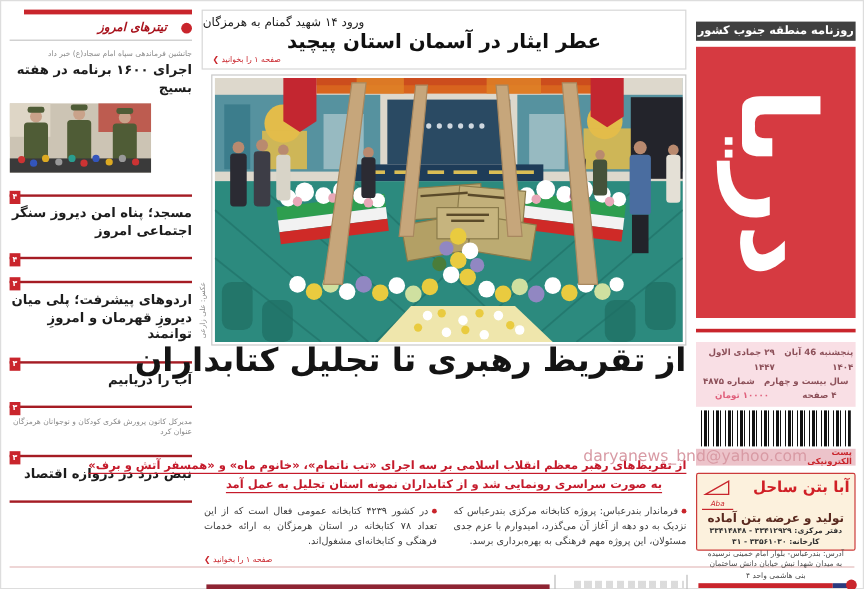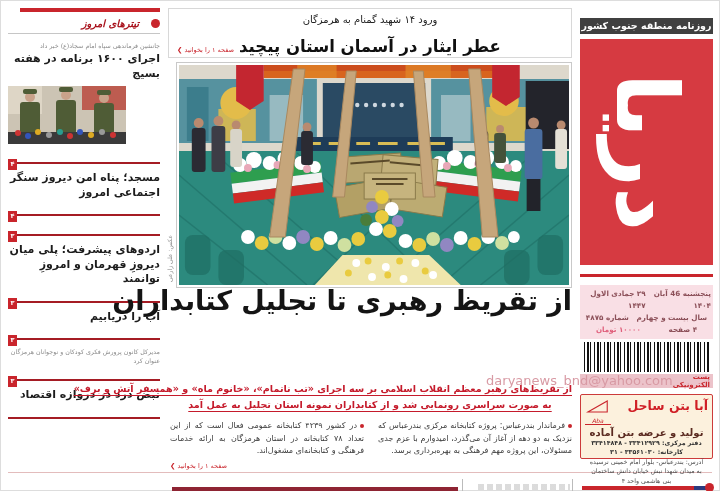--- a/index.html
+++ b/index.html
@@ -17,22 +17,22 @@
   .sb-head{font-size:11px;font-weight:bold;color:#1c1c1c;line-height:14.5px;}
   .sb-photo-wrap{text-align:left;margin-top:5px;}
   .sb-photo{display:inline-block;width:118px;height:58px;}
   .sb-pagerow{direction:ltr;text-align:left;border-bottom:2px solid #a51c24;height:11px;margin-top:3px;}
   .sb-badge{display:inline-block;min-width:9px;height:11px;background:#c9252c;color:#fff;
             font-size:6.5px;line-height:11px;text-align:center;font-weight:bold;}
 
   
   .topbox{position:absolute;left:168px;top:8px;width:404px;height:50px;border:1px solid #d8d8d8;
           box-sizing:border-box;background:#fff;direction:rtl;}
-  .topbox-kicker{text-align:center;font-size:10px;color:#222;margin-top:5px;}
-  .topbox-head{text-align:center;font-size:16.5px;font-weight:bold;color:#101010;margin-top:12px;letter-spacing:0;}
+  .topbox-kicker{text-align:left;font-size:10px;color:#222;margin-top:5px;}
+  .topbox-head{text-align:center;font-size:16.5px;font-weight:bold;color:#101010;margin-top:0;letter-spacing:0;}
   .topbox-ref{position:absolute;left:8px;bottom:3px;font-size:6.5px;color:#c9252c;direction:ltr;}
 
   
   .photobox{position:absolute;left:176px;top:62px;width:396px;height:226px;border:1px solid #c9c9c9;
             box-sizing:border-box;padding:2px;background:#fff;}
   .photobox svg{width:100%;height:100%;display:block;}
   .photo-credit{position:absolute;left:166px;top:282px;transform:rotate(-90deg);transform-origin:0 0;
                 font-size:6px;color:#8a8a8a;white-space:nowrap;}
 
   

